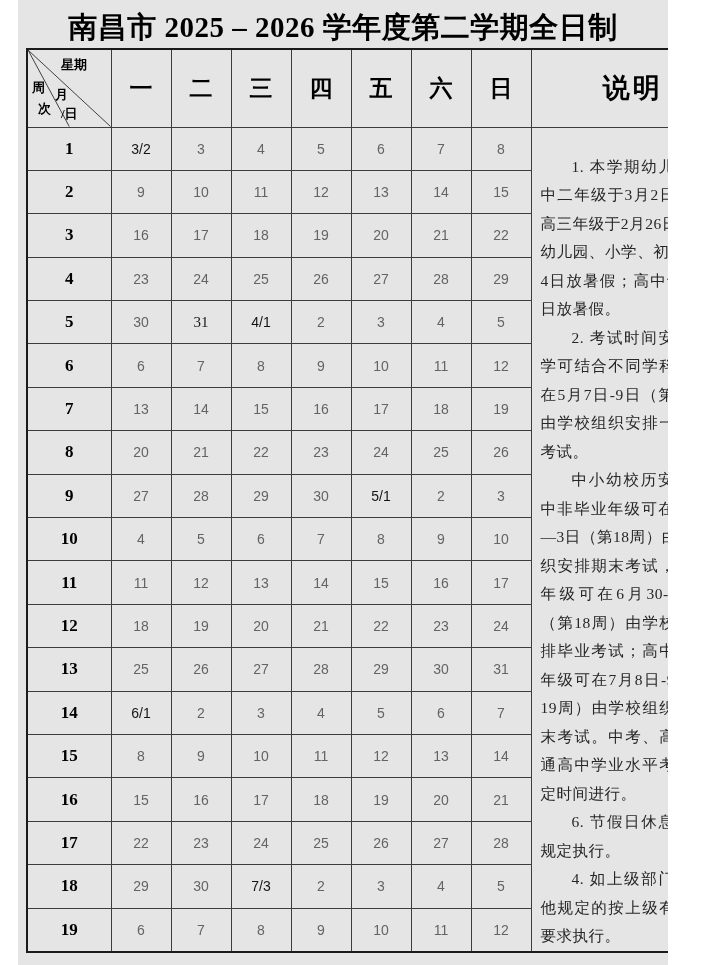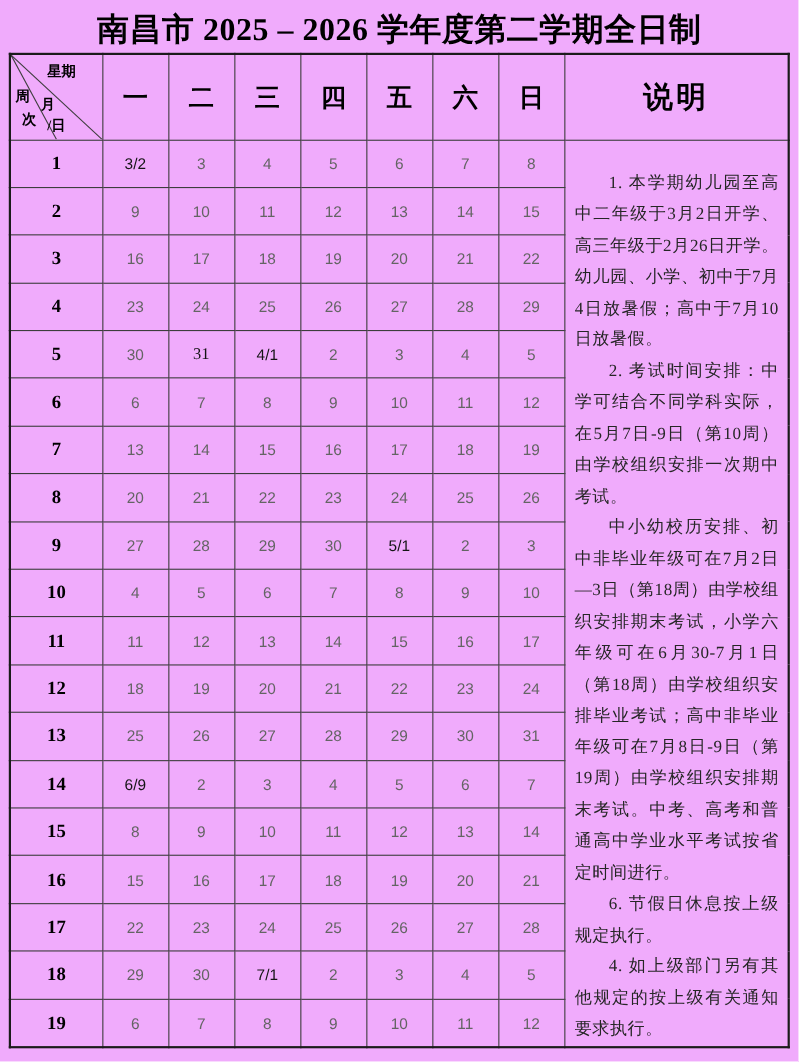--- a/index.html
+++ b/index.html
@@ -1,20 +1,20 @@
 <!DOCTYPE html>
 <html><head>
 <meta charset="utf-8">
 <style>
   * { box-sizing: border-box; }
   html, body { margin: 0; padding: 0; background: #ffffff; }
   .page {
-    width: 726px; height: 965px; background: #f0abfc;
+    width: 650px; height: 965px; background: #e5e5e5;
     font-family: "Liberation Serif", serif; color: #000;
-    overflow: hidden; position: relative;
+    overflow: hidden; position: relative; margin-left: 18px;
   }
   .title-block { text-align: center; padding-top: 12px; }
   .title-line {
     font-weight: 700; font-size: 29px; line-height: 31px;
     color: #000; letter-spacing: 0.5px;
   }
   table.cal {
     border-collapse: collapse; table-layout: fixed;
     margin: 5px 0 0 8px; width: 710px;
     border: 2px solid #1b1b1b;
@@ -219,21 +219,21 @@
           <td class="date">25</td>
           <td class="date">26</td>
           <td class="date">27</td>
           <td class="date">28</td>
           <td class="date">29</td>
           <td class="date">30</td>
           <td class="date">31</td>
         </tr>
         <tr>
           <td class="week">14</td>
-          <td class="date dark">6/9</td>
+          <td class="date dark">6/1</td>
           <td class="date">2</td>
           <td class="date">3</td>
           <td class="date">4</td>
           <td class="date">5</td>
           <td class="date">6</td>
           <td class="date">7</td>
         </tr>
         <tr>
           <td class="week">15</td>
           <td class="date">8</td>
@@ -261,21 +261,21 @@
           <td class="date">24</td>
           <td class="date">25</td>
           <td class="date">26</td>
           <td class="date">27</td>
           <td class="date">28</td>
         </tr>
         <tr>
           <td class="week">18</td>
           <td class="date">29</td>
           <td class="date">30</td>
-          <td class="date dark">7/1</td>
+          <td class="date dark">7/3</td>
           <td class="date">2</td>
           <td class="date">3</td>
           <td class="date">4</td>
           <td class="date">5</td>
         </tr>
         <tr>
           <td class="week">19</td>
           <td class="date">6</td>
           <td class="date">7</td>
           <td class="date">8</td>

